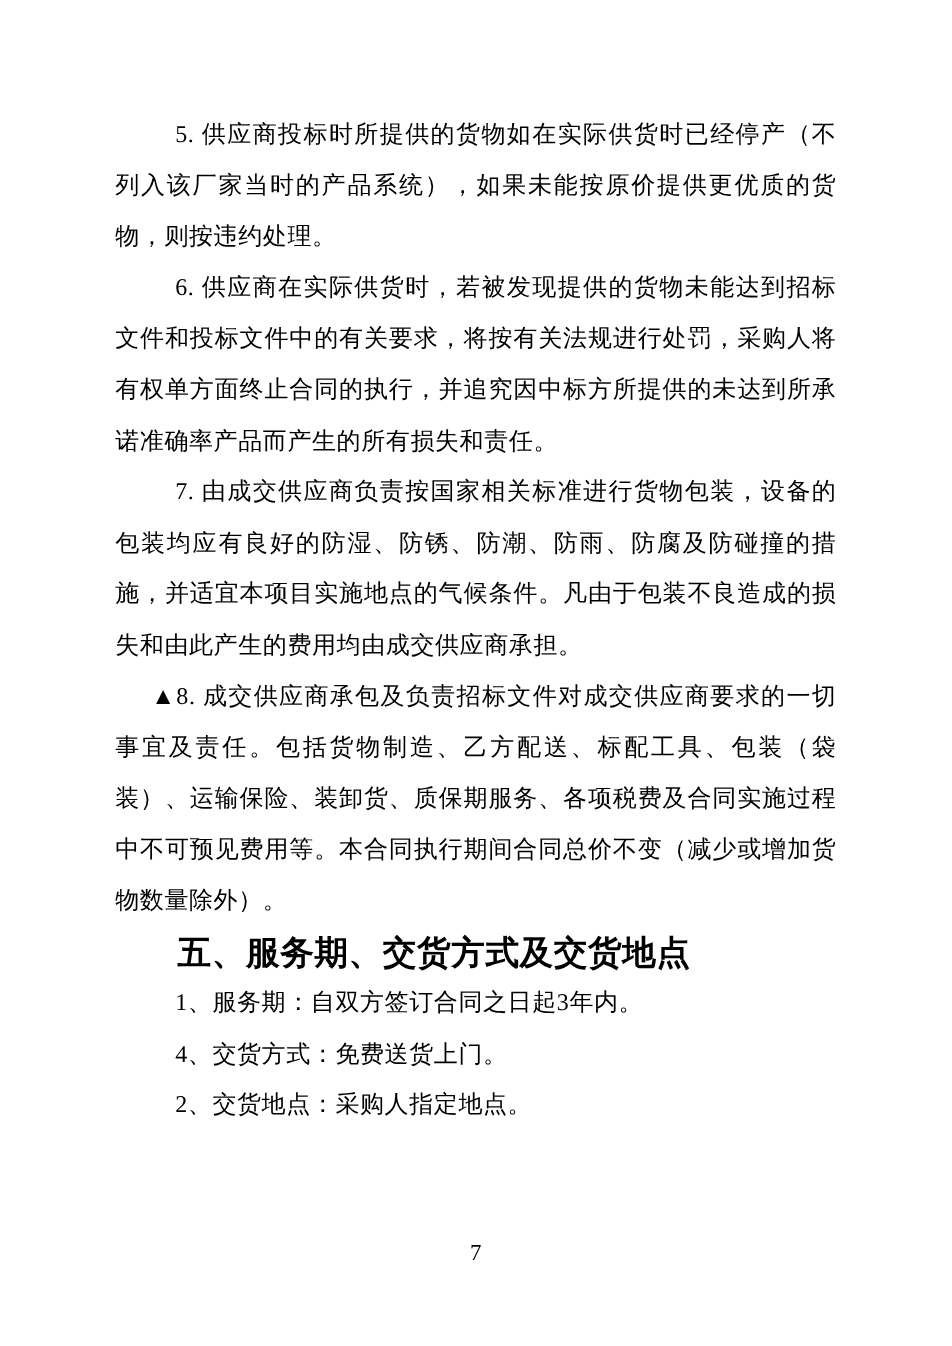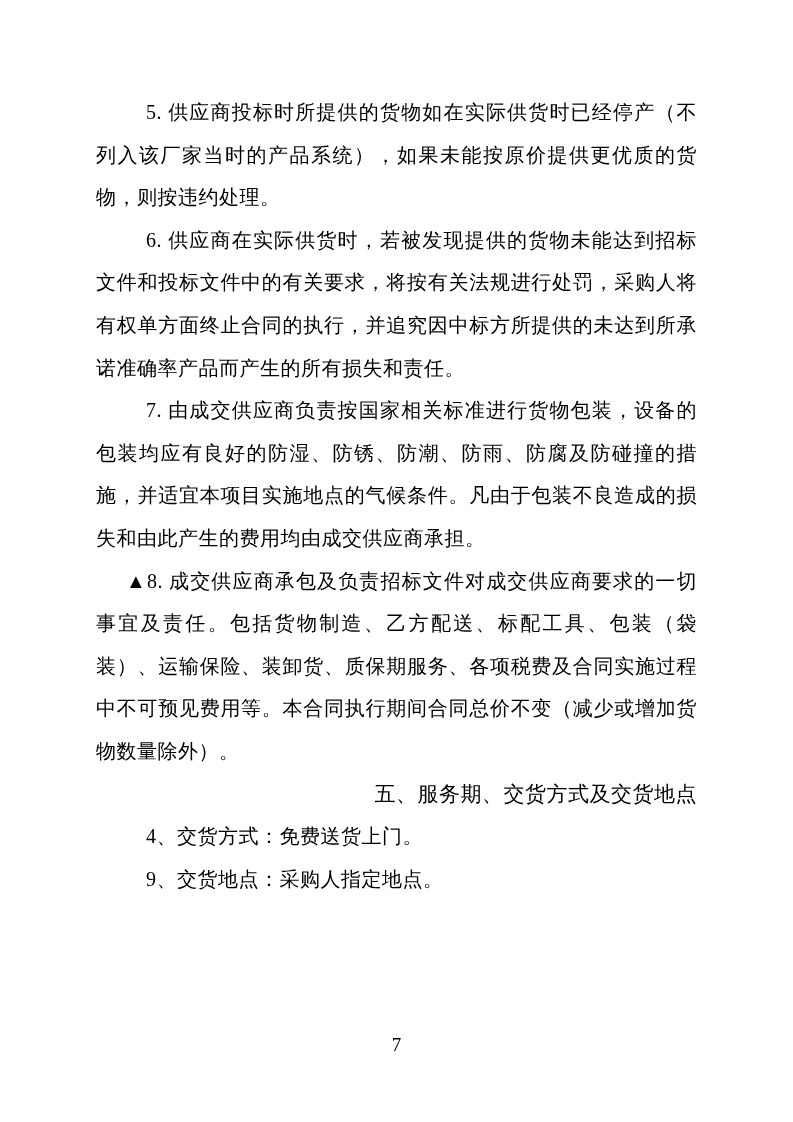--- a/index.html
+++ b/index.html
@@ -31,25 +31,25 @@
     padding: 0;
     text-indent: 50px;
   }
   .content p.marked {
     text-indent: 30px;
   }
   .section-heading {
     margin: 0;
     padding: 0;
     text-indent: 52px;
-    font-size: 21px;
-    font-weight: normal;
+    font-size: 28px;
+    font-weight: bold;
     font-family: "Liberation Sans", "DejaVu Sans", sans-serif;
     line-height: 42.6px;
-    text-align: right;
+    text-align: left;
   }
   .page-number {
     position: absolute;
     left: 0;
     right: 0;
     top: 1033px;
     text-align: center;
     font-size: 19px;
     line-height: 24px;
     font-family: "Liberation Serif", "DejaVu Serif", serif;
@@ -59,17 +59,18 @@
 </head>
 <body>
 
 <div class="page">
   <div class="content">
     <p>5. 供应商投标时所提供的货物如在实际供货时已经停产（不列入该厂家当时的产品系统），如果未能按原价提供更优质的货物，则按违约处理。</p>
     <p>6. 供应商在实际供货时，若被发现提供的货物未能达到招标文件和投标文件中的有关要求，将按有关法规进行处罚，采购人将有权单方面终止合同的执行，并追究因中标方所提供的未达到所承诺准确率产品而产生的所有损失和责任。</p>
     <p>7. 由成交供应商负责按国家相关标准进行货物包装，设备的包装均应有良好的防湿、防锈、防潮、防雨、防腐及防碰撞的措施，并适宜本项目实施地点的气候条件。凡由于包装不良造成的损失和由此产生的费用均由成交供应商承担。</p>
     <p class="marked">▲8. 成交供应商承包及负责招标文件对成交供应商要求的一切事宜及责任。包括货物制造、乙方配送、标配工具、包装（袋装）、运输保险、装卸货、质保期服务、各项税费及合同实施过程中不可预见费用等。本合同执行期间合同总价不变（减少或增加货物数量除外）。</p>
     <h2 class="section-heading">五、服务期、交货方式及交货地点</h2>
+    <p>1、服务期：自双方签订合同之日起3年内。</p>
     <p>4、交货方式：免费送货上门。</p>
-    <p>9、交货地点：采购人指定地点。</p>
+    <p>2、交货地点：采购人指定地点。</p>
   </div>
   <div class="page-number">7</div>
 </div>
 
 </body></html>

